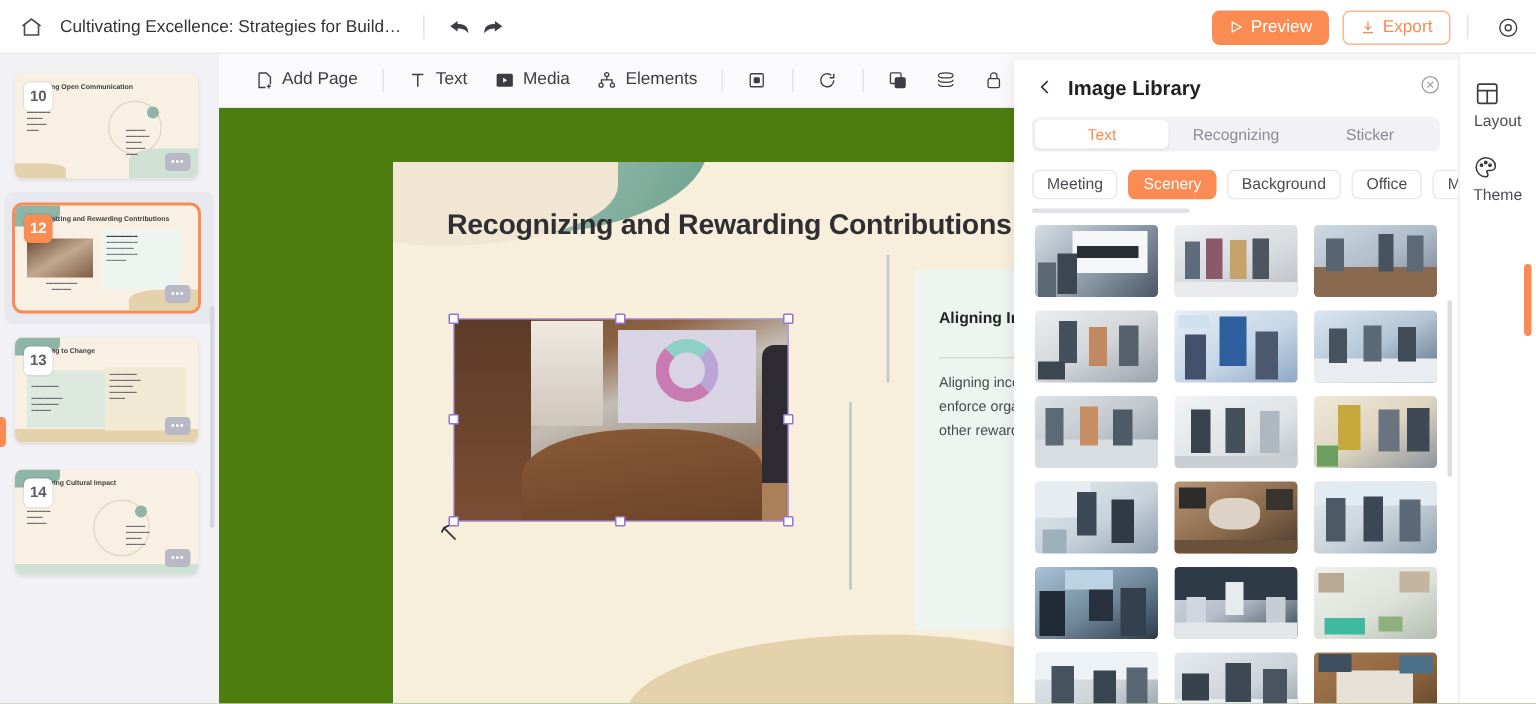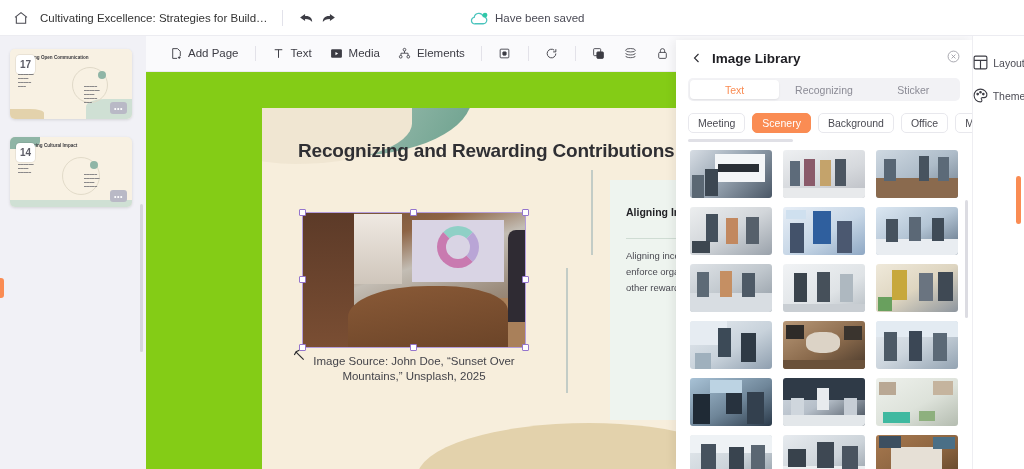--- a/index.html
+++ b/index.html
@@ -89,21 +89,21 @@
   }
   .tool {
     display:flex; gap:5px; font-size:11.5px; color:#3c3c44;
     padding: 3px 9px; border-radius:4px; cursor:pointer; white-space:nowrap;
   }
   .tool-div { width:1px; height:15px; background:#e3e2e9; margin:0 7px; }
   .ic { width:14px; height:14px; display:inline-flex; align-items:center; justify-content:center; }
 
   
   .canvas-area {
-    position:absolute; left:146px; top:72px; width:878px; height:397px; background:#84cc16; overflow:hidden;
+    position:absolute; left:146px; top:72px; width:878px; height:397px; background:#4d7c0f; overflow:hidden;
   }
   .slide {
     position:absolute; left:116px; top:36px; width:455px; height:368px;
     background:#f7eedc; overflow:hidden;
   }
   .deco-top {
     position:absolute; left:-20px; top:-62px; width:230px; height:110px; border-radius:0 0 70% 60%;
     background: linear-gradient(120deg,#d9e4dc 0%, #8fb5a6 65%, #6aa08c 100%);
   }
   .deco-top2 {
@@ -189,21 +189,21 @@
     gap: 9px 11px; height: 330px; overflow:hidden;
   }
   .gimg { width:100%; height:48px; border-radius:3px; cursor:pointer; background-size:cover; position:relative; overflow:hidden; }
   .lib-scroll { position:absolute; right:4px; top:160px; width:3px; height:118px; background:#dcdce2; border-radius:2px; }
 
   
   .rail {
     position:absolute; right:0; top:36px; width:52px; height:433px; background:#fff;
     border-left:1px solid #eeeef2; display:flex; flex-direction:column; align-items:center; padding-top:18px; gap:16px; z-index:35;
   }
-  .rail-item { display:flex; flex-direction:row; align-items:center; gap:4px; cursor:pointer; }
+  .rail-item { display:flex; flex-direction:column; align-items:flex-start; gap:4px; cursor:pointer; }
   .rail-label { font-size:10.5px; color:#4c4c55; }
   .rail-scroll { position:absolute; right:3px; top:140px; width:5px; height:48px; background:#fa8c53; border-radius:3px; }
 
   svg { display:block; }
 </style>
 </head>
 <body>
 
 <div class="app">
 
@@ -220,51 +220,93 @@
       <svg width="17" height="17" viewBox="0 0 24 24" fill="#3d3d45">
         <path d="M10 7L3 12l7 5v-3c5 0 8 1.5 10 4.5C20 13 17 9.5 10 10V7z"></path>
       </svg>
     </div>
     <div class="redo">
       <svg width="17" height="17" viewBox="0 0 24 24" fill="#3d3d45">
         <path d="M14 7l7 5-7 5v-3c-5 0-8 1.5-10 4.5C4 13 7 9.5 14 10V7z"></path>
       </svg>
     </div>
 
-    <div class="saved-wrap">
-      <div class="cloud-icon">
-        <svg width="19" height="16" viewBox="0 0 24 20" fill="none">
-          <path d="M6.5 16h10a4.5 4.5 0 0 0 .4-9A6 6 0 0 0 5.3 8 4 4 0 0 0 6.5 16z" stroke="#4ac4bd" stroke-width="1.6"></path>
-          <circle cx="19" cy="5" r="3" fill="#2fc8a8"></circle>
-        </svg>
-      </div>
-      <div class="saved-text">Have been saved</div>
-    </div>
-
+
+    <div class="right-actions">
+      <button class="btn-preview">
+        <span>
+          <svg width="10" height="10" viewBox="0 0 24 24" fill="none" stroke="#fff" stroke-width="2">
+              <path d="M6 4l14 8-14 8z"></path>
+            </svg>
+        </span>
+        <span>Preview</span>
+      </button>
+      <button class="btn-export">
+        <span>
+          <svg width="10" height="10" viewBox="0 0 24 24" fill="none" stroke="#fa8c53" stroke-width="2">
+              <path d="M12 3v12M7 11l5 5 5-5M4 21h16"></path>
+            </svg>
+        </span>
+        <span>Export</span>
+      </button>
+      <div class="tb-div" style="margin:0 2px"></div>
+      <div class="settings-gear">
+        <svg width="15" height="15" viewBox="0 0 24 24" fill="none" stroke="#3d3d45" stroke-width="1.5">
+          <circle cx="12" cy="12" r="9"></circle>
+            <circle cx="12" cy="12" r="3.2"></circle>
+        </svg>
+      </div>
+    </div>
   </div>
 
   <div class="slide-panel">
 
     <div class="thumb-row">
       <div class="thumb">
         <div style="position:absolute;left:0;top:0;width:100%;height:100%;background:#f8f1e3"></div>
         <div style="position:absolute;right:0;bottom:0;width:46px;height:20px;background:#cfe0d4;border-radius:40% 0 0 0"></div>
         <div style="position:absolute;left:0;bottom:0;width:34px;height:10px;background:#e3d2ac;border-radius:0 40% 0 0"></div>
         <div style="position:absolute;left:62px;top:18px;width:36px;height:36px;border:1px solid #e0d9c8;border-radius:50%"></div>
         <div style="position:absolute;left:88px;top:22px;width:8px;height:8px;border-radius:50%;background:#8fb5a6"></div>
-        <div class="thumb-num">17</div>
+        <div class="thumb-num">10</div>
         <div class="thumb-title">ng Open Communication</div>
         <div class="tiny-lines" style="left:8px;top:20px;width:42px">▬▬▬▬▬<br>▬▬▬▬▬▬<br>▬▬▬▬<br>▬▬▬▬▬<br>▬▬▬</div>
         <div class="tiny-lines" style="left:74px;top:36px;width:42px">▬▬▬▬▬<br>▬▬▬▬▬▬<br>▬▬▬▬<br>▬▬▬▬▬<br>▬▬▬</div>
         <div class="thumb-dots">•••</div>
       </div>
     </div>
 
 
-
+    <div class="thumb-row selected">
+      <div class="thumb active">
+        <div style="position:absolute;left:0;top:0;width:30px;height:14px;background:#8fb5a6;border-radius:0 0 60% 0"></div>
+        <div style="position:absolute;right:0;bottom:0;width:46px;height:14px;background:#e3d2ac;border-radius:50% 0 0 0"></div>
+        <div style="position:absolute;left:8px;top:22px;width:44px;height:26px;background:linear-gradient(150deg,#6b4a33,#c0a88f,#7d5c41)"></div>
+        <div style="position:absolute;left:58px;top:16px;width:52px;height:40px;background:#eef4ef"></div>
+        <div class="tiny-lines" style="left:61px;top:19px;width:46px;color:#3a3a40">▬▬▬▬▬▬▬▬<br><span style="color:#7d7d84">▬▬▬▬▬▬▬▬<br>▬▬▬▬▬▬▬<br>▬▬▬▬▬▬▬▬<br>▬▬▬▬▬</span></div>
+        <div class="tiny-lines" style="left:10px;top:50px;width:42px;text-align:center">▬▬▬▬▬▬▬▬<br>▬▬▬▬▬</div>
+        <div class="thumb-num">12</div>
+        <div class="thumb-title">nizing and Rewarding Contributions</div>
+        <div class="thumb-dots">•••</div>
+      </div>
+    </div>
+
+    <div class="thumb-row">
+      <div class="thumb">
+        <div style="position:absolute;left:0;top:0;width:30px;height:12px;background:#8fb5a6;border-radius:0 0 60% 0"></div>
+        <div style="position:absolute;left:0;bottom:0;width:100%;height:9px;background:#e3d2ac"></div>
+        <div style="position:absolute;left:8px;top:22px;width:52px;height:38px;background:#dde8de"></div>
+        <div style="position:absolute;left:60px;top:20px;width:54px;height:42px;background:#f2e9d4"></div>
+        <div class="tiny-lines" style="left:11px;top:31px;width:44px">▬▬▬▬▬▬▬<br><br>▬▬▬▬▬▬▬▬<br>▬▬▬▬▬▬▬<br>▬▬▬▬▬</div>
+        <div class="tiny-lines" style="left:63px;top:23px;width:46px">▬▬▬▬▬▬▬<br>▬▬▬▬▬▬▬▬<br>▬▬▬▬▬▬<br>▬▬▬▬▬▬▬<br>▬▬▬▬</div>
+        <div class="thumb-num">13</div>
+        <div class="thumb-title">ng to Change</div>
+        <div class="thumb-dots">•••</div>
+      </div>
+    </div>
 
     <div class="thumb-row">
       <div class="thumb">
         <div style="position:absolute;left:0;top:0;width:30px;height:12px;background:#8fb5a6;border-radius:0 0 60% 0"></div>
         <div style="position:absolute;left:0;bottom:0;width:100%;height:7px;background:#cfe0d4"></div>
         <div style="position:absolute;left:52px;top:20px;width:38px;height:38px;border:1px solid #e2dbc9;border-radius:50%"></div>
         <div style="position:absolute;left:80px;top:24px;width:8px;height:8px;border-radius:50%;background:#8fb5a6"></div>
         <div class="tiny-lines" style="left:8px;top:22px;width:40px">▬▬▬▬▬<br>▬▬▬▬▬▬<br>▬▬▬▬<br>▬▬▬▬▬</div>
         <div class="tiny-lines" style="left:74px;top:36px;width:40px">▬▬▬▬▬<br>▬▬▬▬▬▬<br>▬▬▬▬<br>▬▬▬▬▬</div>
         <div class="thumb-num">14</div>
@@ -399,21 +441,20 @@
         <div class="handle h-br"></div>
       </div>
 
       <div class="cursor-arrow">
         <svg width="14" height="14" viewBox="0 0 24 24" fill="none" stroke="#2a2a2e" stroke-width="2">
           <path d="M20 20L7 7"></path>
             <path d="M4 12L7 6.5 12.5 4"></path>
         </svg>
       </div>
 
-      <div class="img-caption">Image Source: John Doe, “Sunset Over Mountains,” Unsplash, 2025</div>
     </div>
   </div>
 
   <div class="library">
     <div class="lib-head">
       <div class="lib-back">
         <svg width="12" height="12" viewBox="0 0 24 24" fill="none" stroke="#2b2b31" stroke-width="2.2">
             <path d="M15 4l-8 8 8 8"></path>
           </svg>
       </div>

